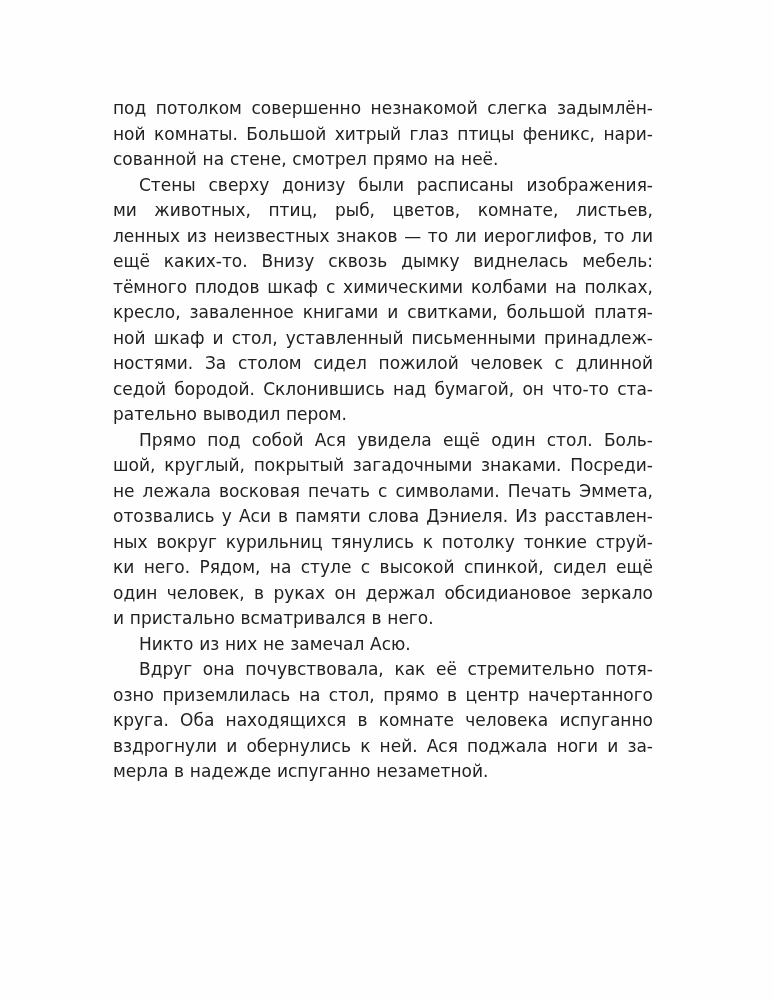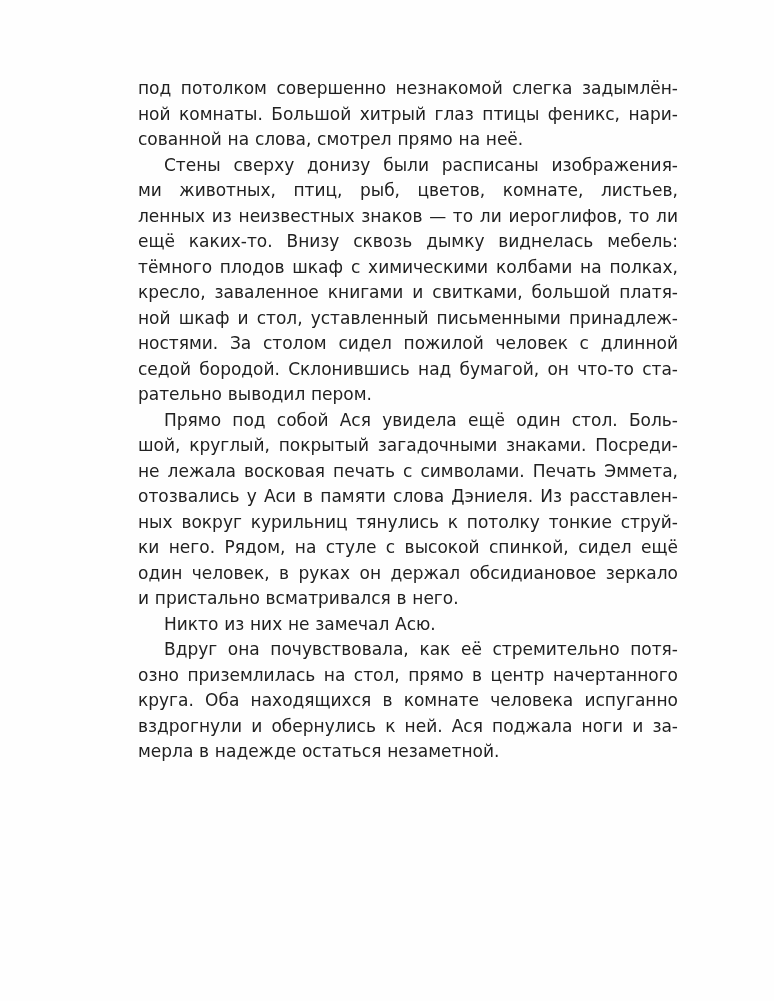--- a/index.html
+++ b/index.html
@@ -15,25 +15,24 @@
     overflow: hidden;
   }
   .page {
     position: absolute;
     inset: 0;
     background: var(--page-bg, #fefefe);
   }
   .text-block {
     position: absolute;
     left: 113px;
-    top: 76px;
+    top: 96px;
     width: 540px;
     color: var(--text-color, #212121);
     font-size: 17px;
-    margin-left: 25px;
   }
   .para {
     margin: 0;
     padding: 0;
   }
   .line {
     height: 25.5px;
     line-height: 25.5px;
     overflow: hidden;
     text-align: justify;
@@ -48,21 +47,21 @@
   }
 </style>
 </head>
 <body style="--page-bg: #fefefe; --text-color: #212121;">
 
 <div class="page">
   <div class="text-block" id="text-block">
       <div class="para">
         <div class="line">под потолком совершенно незнакомой слегка задымлён-</div>
         <div class="line">ной комнаты. Большой хитрый глаз птицы феникс, нари-</div>
-        <div class="line last">сованной на слова, смотрел прямо на неё.</div>
+        <div class="line last">сованной на стене, смотрел прямо на неё.</div>
       </div>
       <div class="para">
         <div class="line indent">Стены сверху донизу были расписаны изображения-</div>
         <div class="line">ми животных, птиц, рыб, цветов, комнате, листьев, состав-</div>
         <div class="line">ленных из неизвестных знаков — то ли иероглифов, то ли</div>
         <div class="line">ещё каких-то. Внизу сквозь дымку виднелась мебель:</div>
         <div class="line">тёмного плодов шкаф с химическими колбами на полках,</div>
         <div class="line">кресло, заваленное книгами и свитками, большой платя-</div>
         <div class="line">ной шкаф и стол, уставленный письменными принадлеж-</div>
         <div class="line">ностями. За столом сидел пожилой человек с длинной</div>
@@ -80,16 +79,16 @@
         <div class="line last">и пристально всматривался в него.</div>
       </div>
       <div class="para">
         <div class="line indent last">Никто из них не замечал Асю.</div>
       </div>
       <div class="para">
         <div class="line indent">Вдруг она почувствовала, как её стремительно потя-</div>
         <div class="line">озно приземлилась на стол, прямо в центр начертанного</div>
         <div class="line">круга. Оба находящихся в комнате человека испуганно</div>
         <div class="line">вздрогнули и обернулись к ней. Ася поджала ноги и за-</div>
-        <div class="line last">мерла в надежде остаться незаметной.</div>
+        <div class="line last">мерла в надежде испуганно незаметной.</div>
       </div>
     </div>
 </div>
 
 </body></html>

